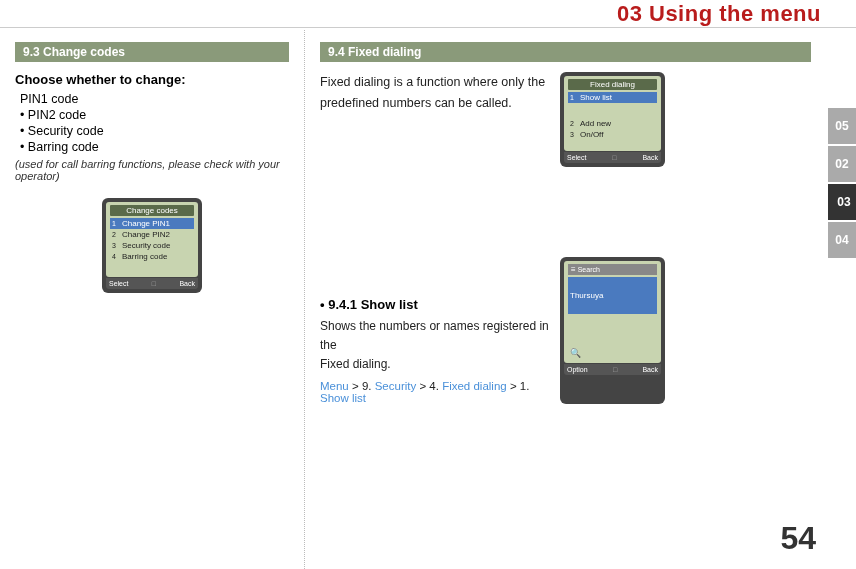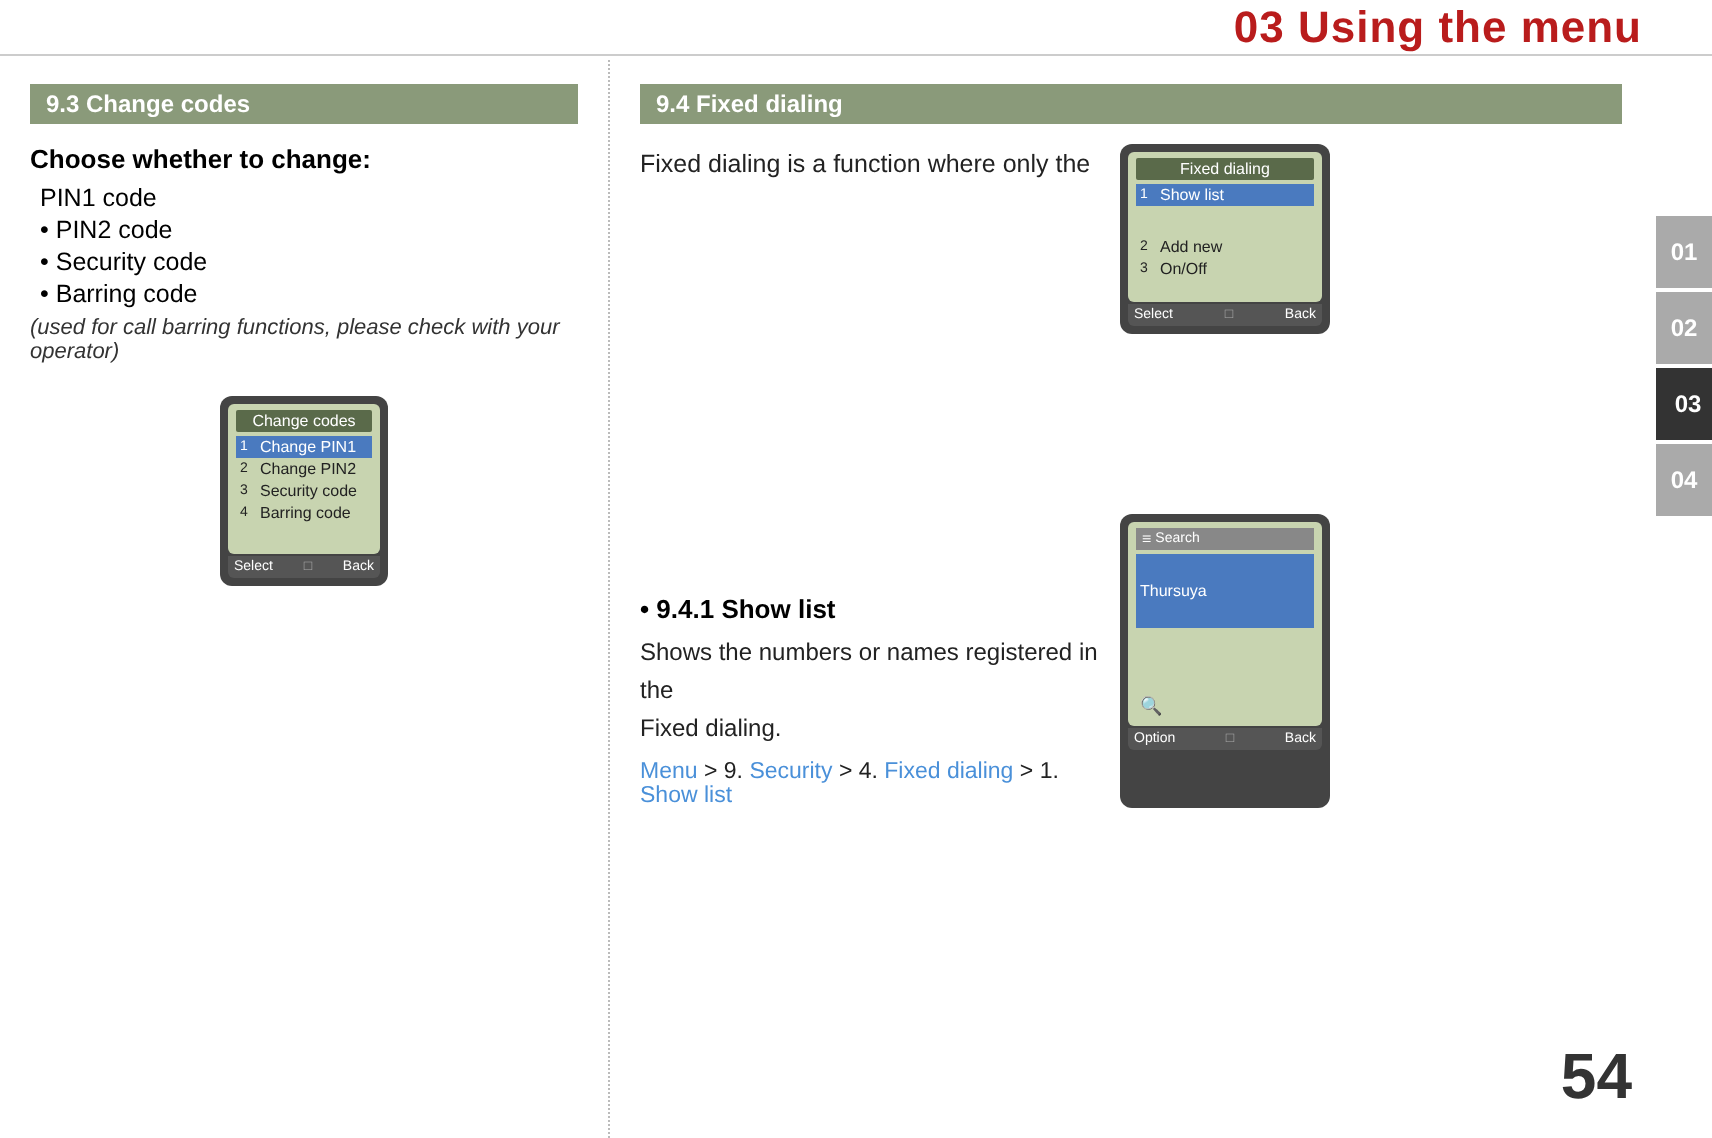--- a/index.html
+++ b/index.html
@@ -15,21 +15,21 @@
   </style>
 </head>
 <body>
 
 <div style="position:absolute;top:0;left:0;right:0;height:28px;display:flex;align-items:center;justify-content:flex-end;padding-right:35px;border-bottom:1px solid #ccc;">
   <span style="font-size:22px;font-weight:bold;color:#b91c1c;letter-spacing:0.5px;">03 Using the menu</span>
 </div>
 
 <div style="position:absolute;right:0;top:108px;width:28px;display:flex;flex-direction:column;gap:0;">
   <div style="width:28px;height:36px;background:#aaa;display:flex;align-items:center;justify-content:center;font-size:12px;font-weight:bold;color:#fff;">
-    <span>01</span>
+    <span>05</span>
   </div>
   <div style="width:28px;height:36px;background:#aaa;display:flex;align-items:center;justify-content:center;font-size:12px;font-weight:bold;color:#fff;margin-top:2px;">
     <span>02</span>
   </div>
   <div style="width:32px;height:36px;background:#333;display:flex;align-items:center;justify-content:center;font-size:12px;font-weight:bold;color:#fff;margin-top:2px;">
     <span>03</span>
   </div>
   <div style="width:28px;height:36px;background:#aaa;display:flex;align-items:center;justify-content:center;font-size:12px;font-weight:bold;color:#fff;margin-top:2px;">
     <span>04</span>
   </div>
@@ -45,21 +45,21 @@
     <div style="font-weight:bold;font-size:13px;margin-bottom:5px;">Choose whether to change:</div>
     <ul style="list-style:none;margin-left:5px;">
       <li style="margin-bottom:2px;font-size:12.5px;">PIN1 code</li>
       <li style="margin-bottom:2px;font-size:12.5px;">• <span>PIN2 code</span></li>
       <li style="margin-bottom:2px;font-size:12.5px;">• <span>Security code</span></li>
       <li style="margin-bottom:2px;font-size:12.5px;">• <span>Barring code</span></li>
     </ul>
     <div style="font-style:italic;font-size:11px;margin-top:4px;color:#333;">(used for call barring functions, please check with your operator)</div>
   </div>
 
-  <div style="width:84px;background:#444;border-radius:6px;margin:16px auto 0;padding:4px;">
+  <div style="width:100px;background:#444;border-radius:6px;margin:16px auto 0;padding:4px;">
     <div style="background:#c8d4b0;border-radius:3px;padding:3px 4px;min-height:75px;">
       <div style="background:#5a6a4a;color:#fff;font-size:8px;padding:1px 3px;text-align:center;margin-bottom:2px;border-radius:1px;">Change codes</div>
       <div style="display:flex;align-items:center;padding:1px 2px;font-size:8px;background:#4a7abf;color:#fff;">
         <span style="width:10px;font-size:7px;color:#fff;">1</span>
         <span>Change PIN1</span>
       </div>
       <div style="display:flex;align-items:center;padding:1px 2px;font-size:8px;color:#222;">
         <span style="width:10px;font-size:7px;">2</span>
         <span>Change PIN2</span>
       </div>
@@ -83,20 +83,21 @@
 
 <div style="position:absolute;top:30px;left:305px;right:30px;bottom:0;padding:12px 15px;">
 
   <div style="background:#8a9a7a;color:#fff;font-size:12px;font-weight:bold;padding:3px 8px;margin-bottom:10px;">
     <span>9.4  Fixed dialing</span>
   </div>
 
   <div style="display:flex;gap:10px;">
     <div style="flex:1;font-size:12.5px;color:#222;line-height:1.7;max-width:230px;">
       <span>Fixed dialing is a function where only the</span><br>
+      <span>predefined numbers can be called.</span>
     </div>
 
     <div style="width:105px;background:#444;border-radius:6px;padding:4px;flex-shrink:0;">
       <div style="background:#c8d4b0;border-radius:3px;padding:3px 4px;min-height:75px;">
         <div style="background:#5a6a4a;color:#fff;font-size:8px;padding:1px 3px;text-align:center;margin-bottom:2px;border-radius:1px;">Fixed dialing</div>
         <div style="display:flex;align-items:center;padding:1px 2px;font-size:8px;background:#4a7abf;color:#fff;">
           <span style="width:10px;font-size:7px;">1</span>
           <span>Show list</span>
         </div>
         <div style="display:flex;align-items:center;padding:1px 2px;font-size:8px;color:#222;margin-top:15px;">

